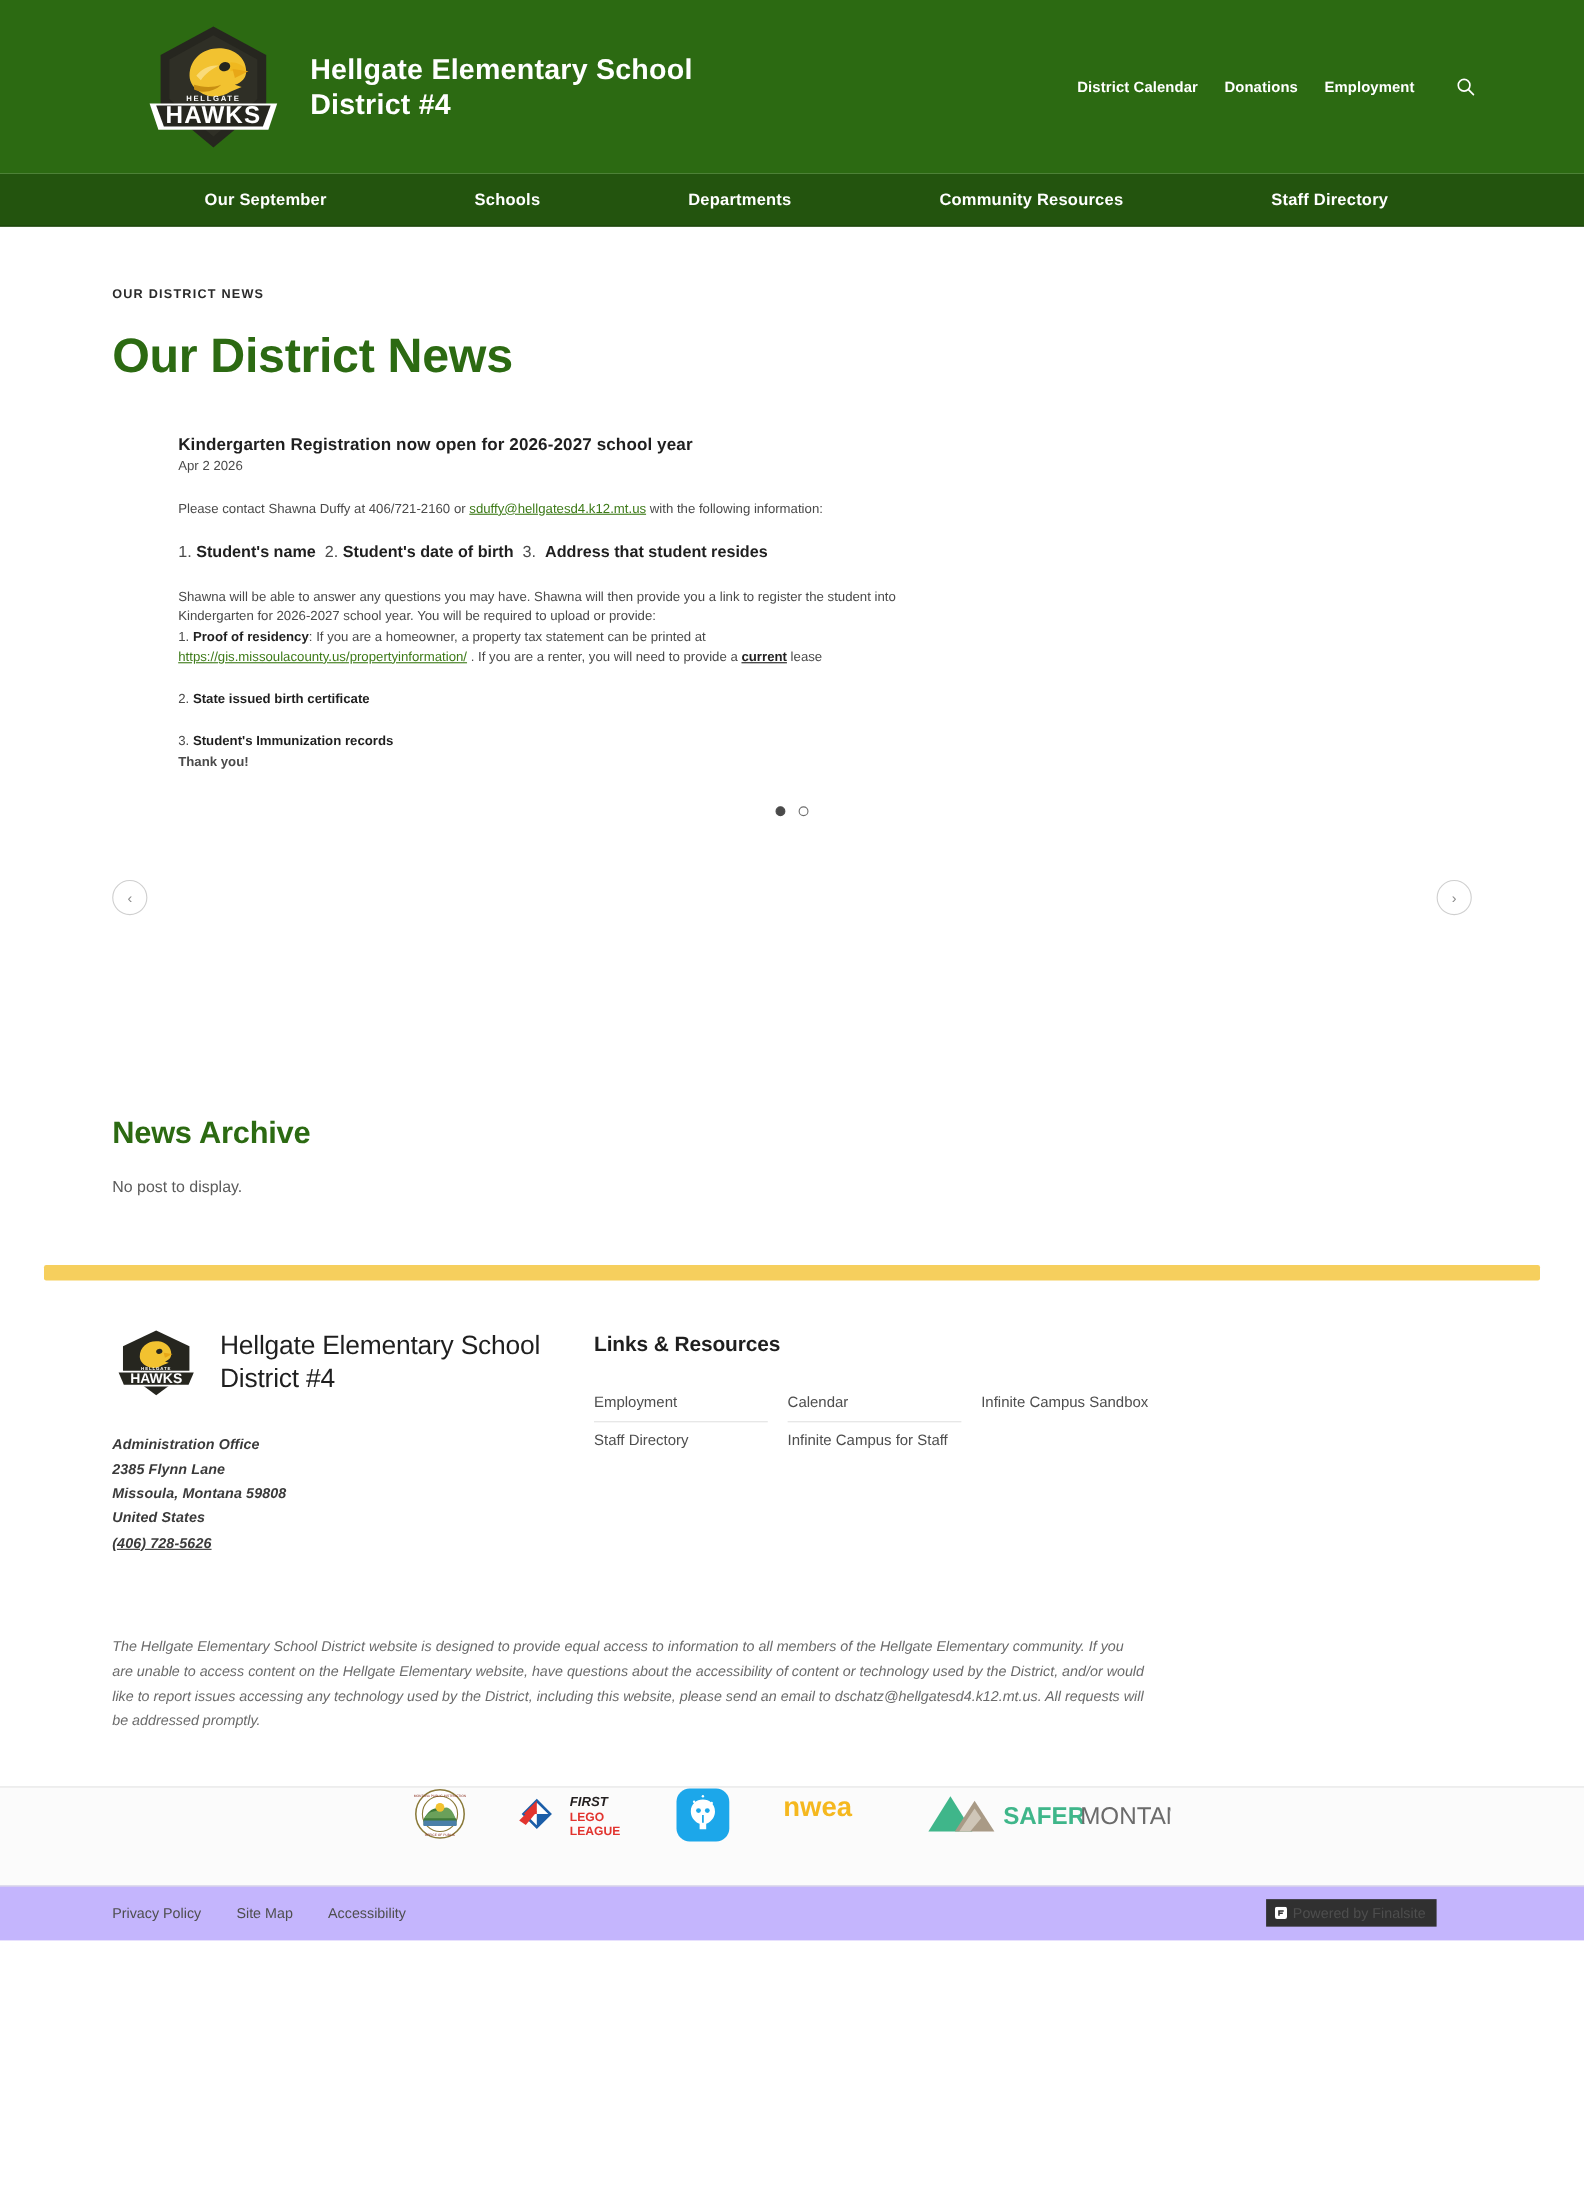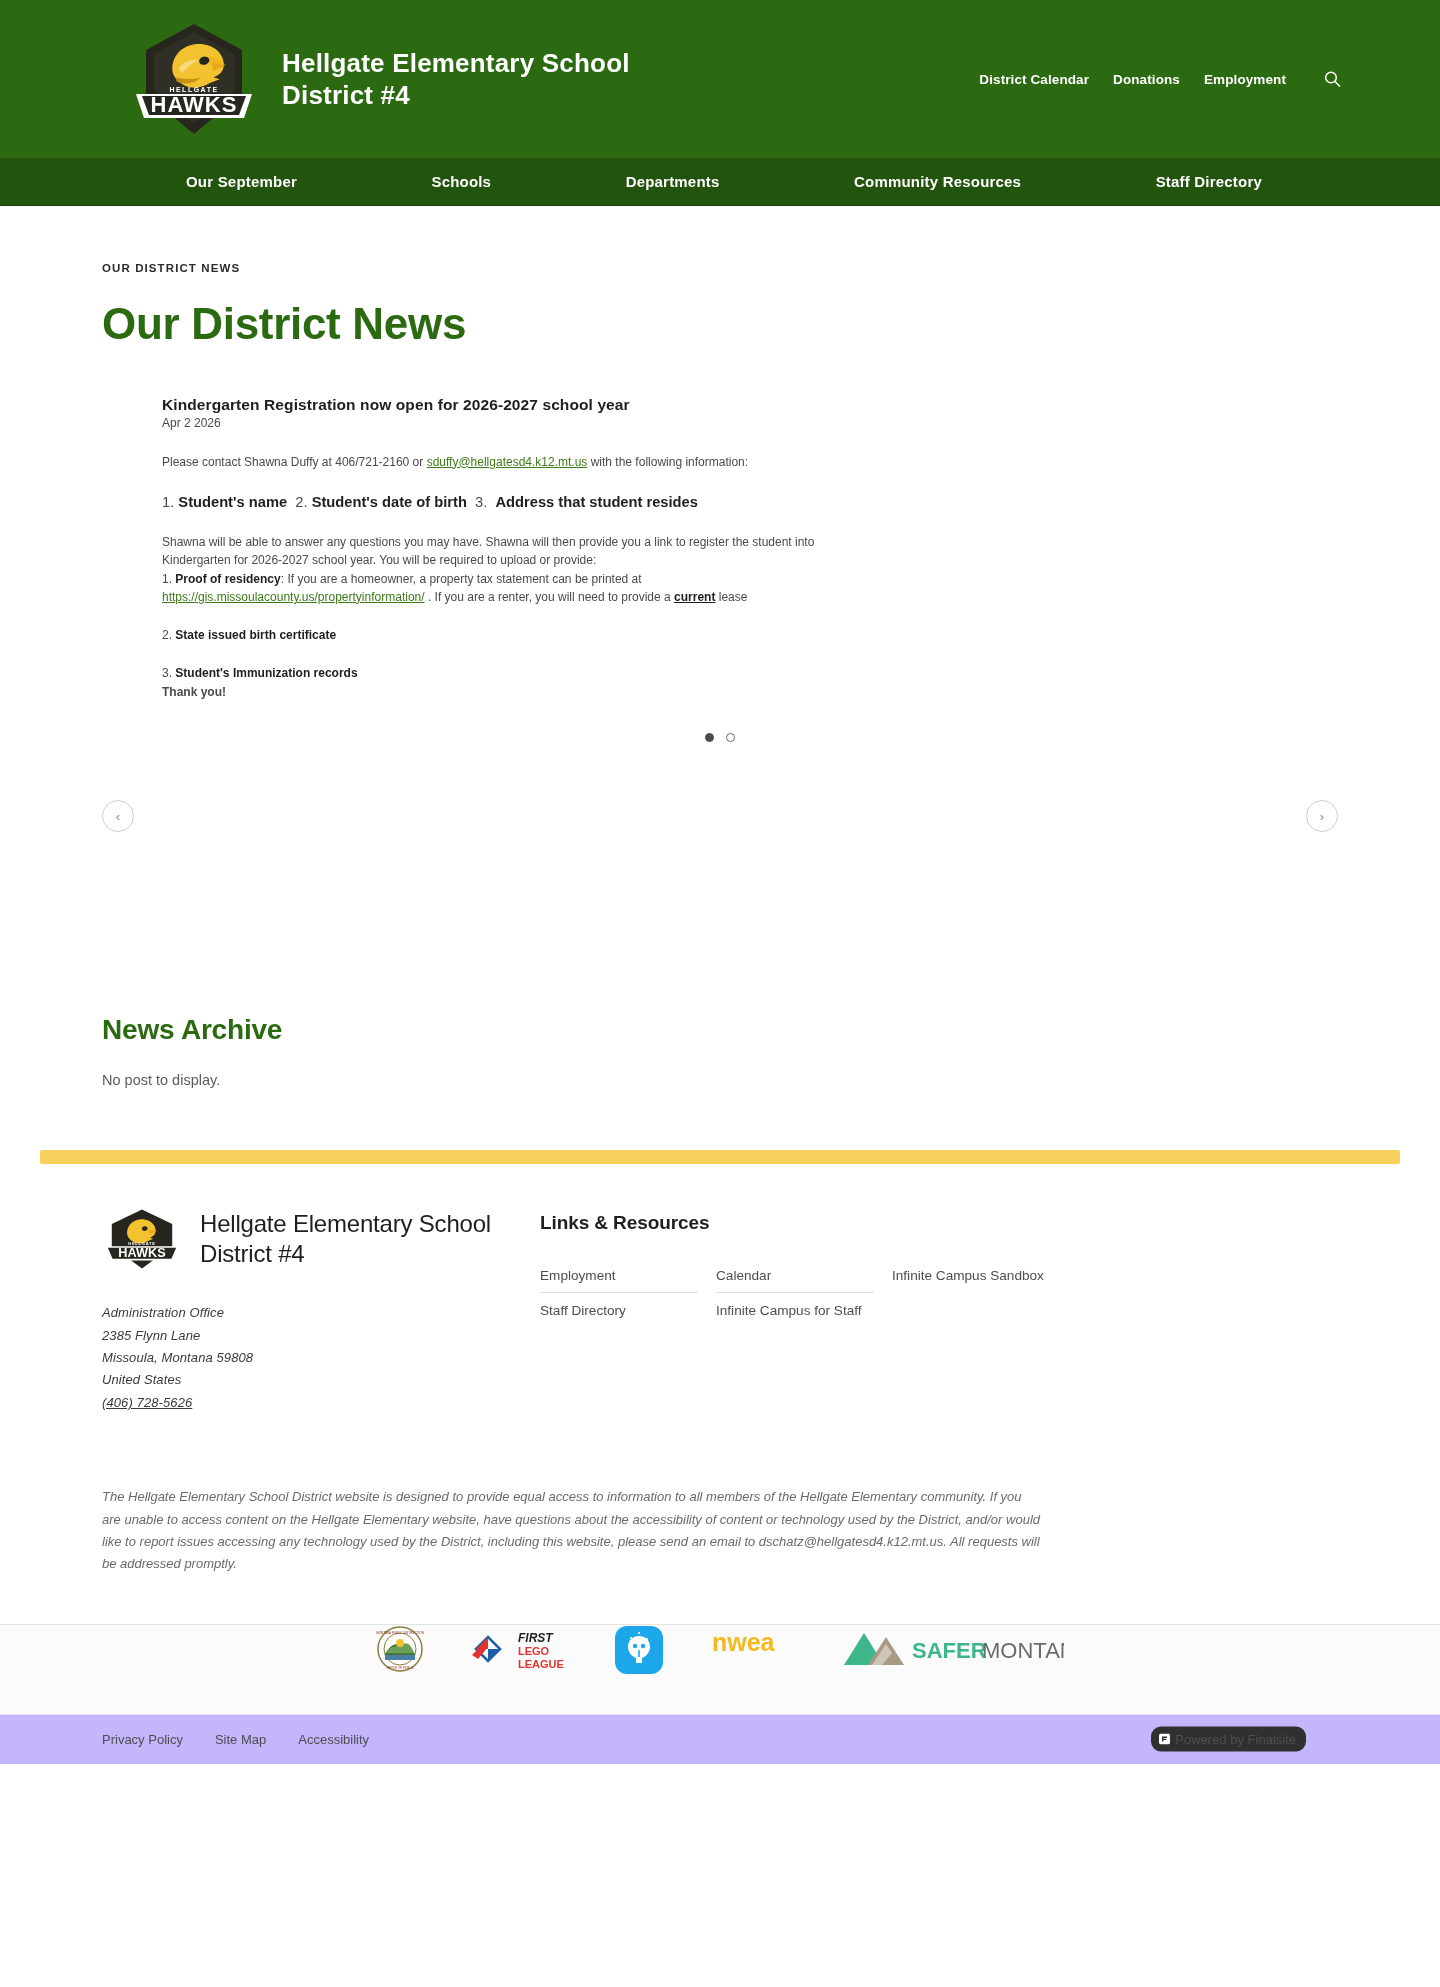--- a/index.html
+++ b/index.html
@@ -205,21 +205,21 @@
   .footer-name{
     font-size:24px;
     line-height:1.25;
     font-weight:400;
     color:#1f1f1f;
     letter-spacing:-.2px;
   }
   .footer-address{margin-top:32px;}
   .footer-address div{
     font-size:13px;
-    font-weight:400;
+    font-weight:700;
     color:#3a3a3a;
     line-height:1.72;
     letter-spacing:.1px;
   }
   .footer-address a{color:#3a3a3a;text-decoration:underline;}
   .footer-right{flex:1;padding-left:18px;padding-top:4px;}
   .links-title{
     font-size:19px;
     font-weight:700;
     color:#1f1f1f;
@@ -282,21 +282,21 @@
   }
   .finalsite{
     position:absolute;
     right:102px;
     top:50%;
     transform:translateY(-50%);
     background:#303030;
     color:#fff;
     font-size:10.5px;
     padding:5px 10px 5px 8px;
-    border-radius:10px;
+    border-radius:0;
     display:flex;align-items:center;gap:5px;
     text-decoration:none;
   }
 </style>
 </head>
 <body>
 
 <div class="page">
 
   <header class="masthead">

